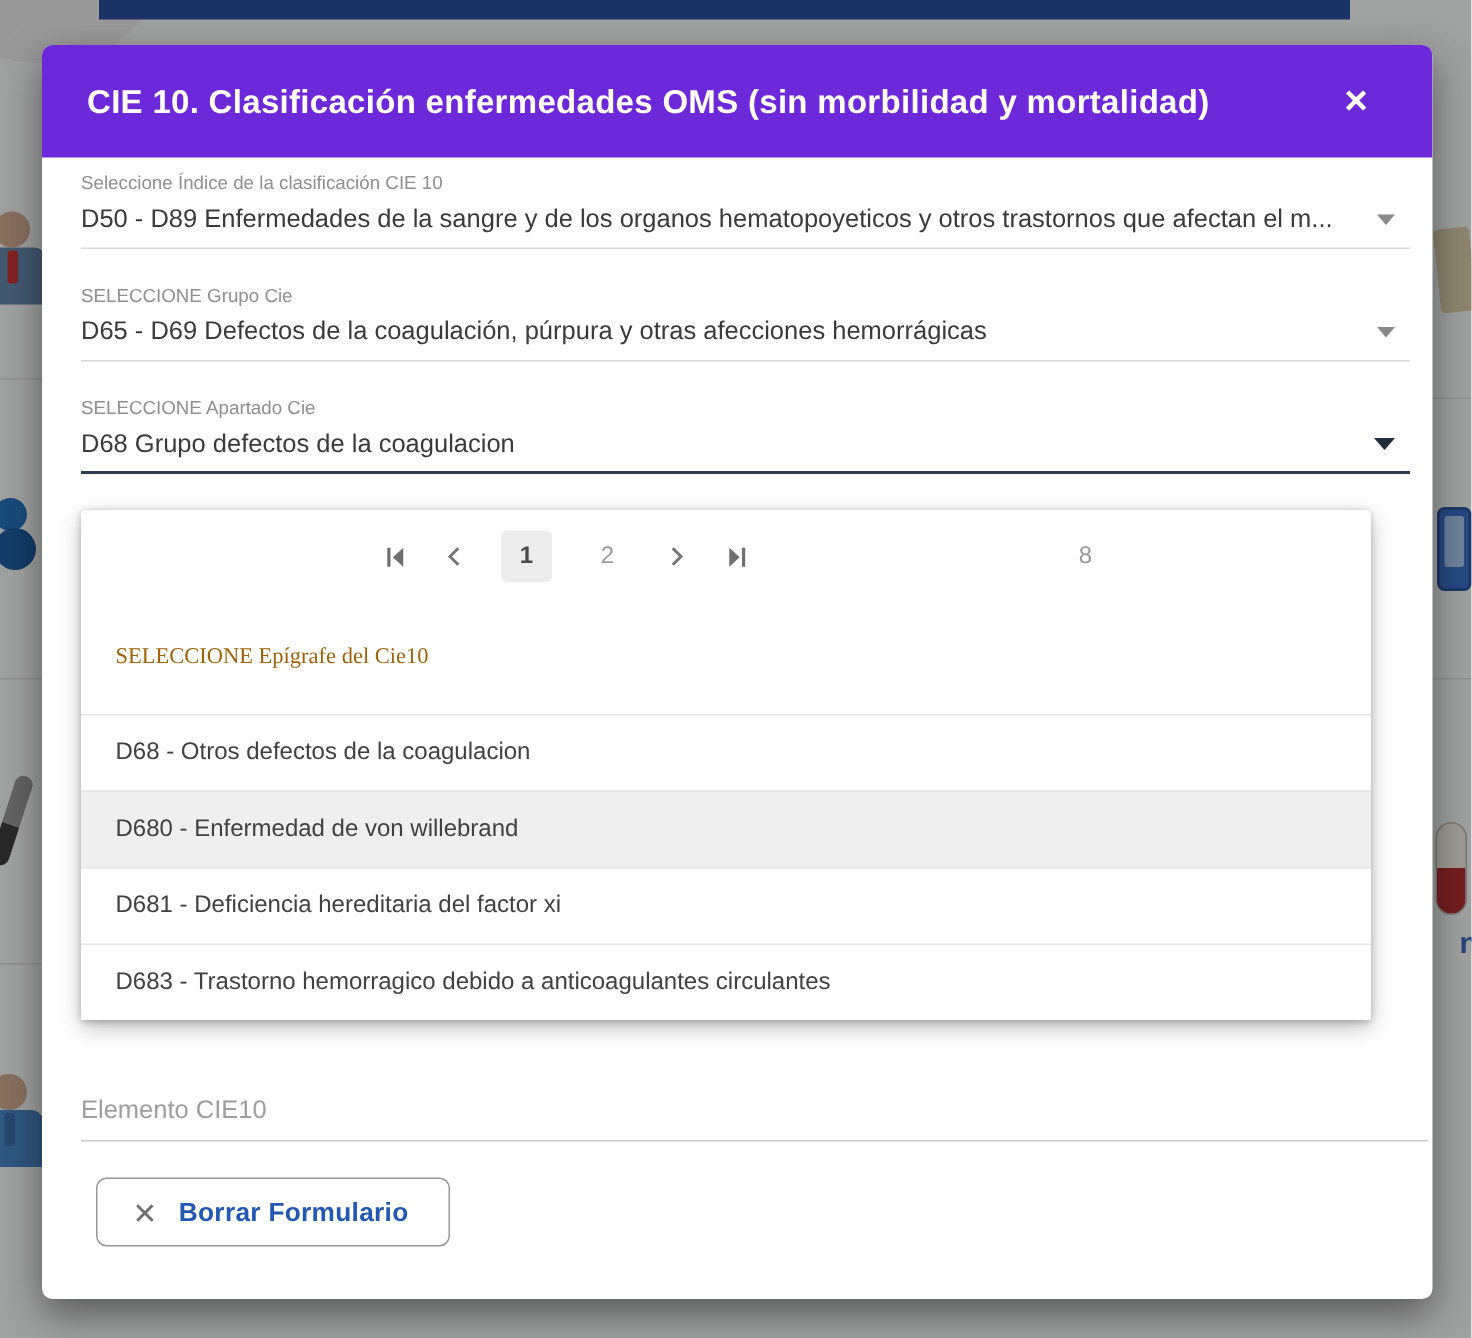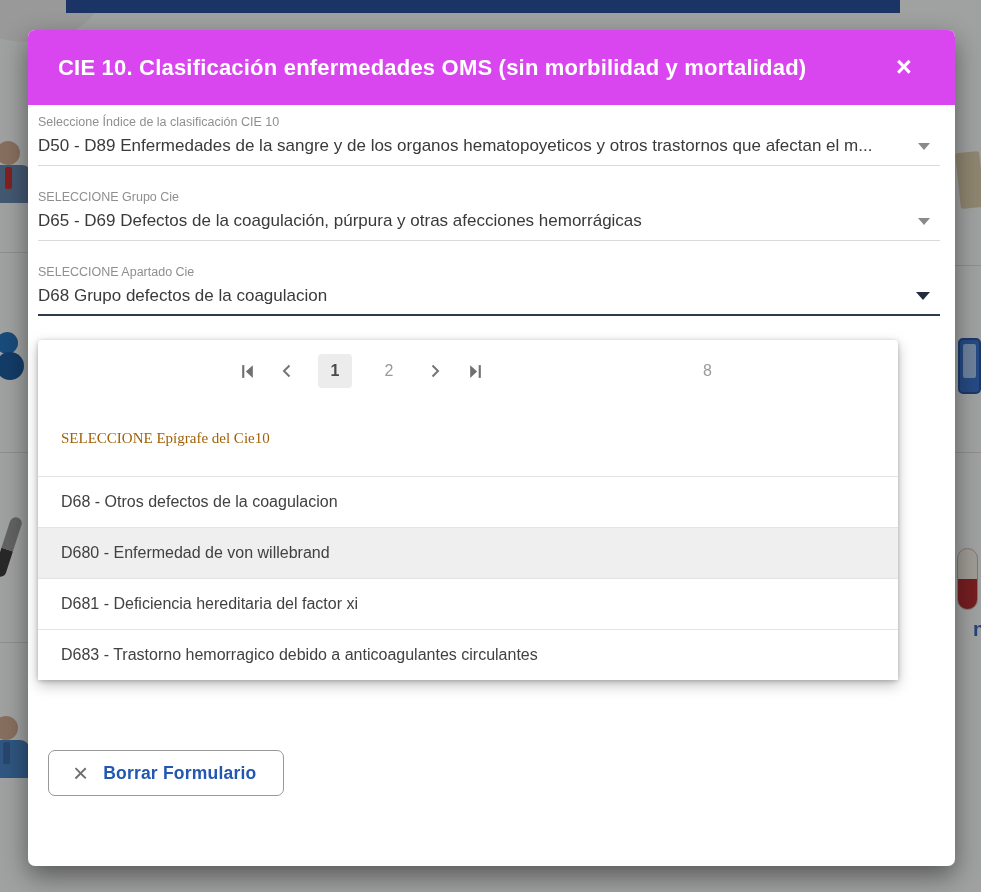--- a/index.html
+++ b/index.html
@@ -33,29 +33,29 @@
   .bg-capsule { position:absolute; width:21px; height:62px; border-radius:11px; background:linear-gradient(#efe9df 0 50%, #ab1f24 50% 100%); border:1px solid #b9b0a2; }
   .overlay { position:absolute; inset:0; background:rgba(30,30,30,0.38); }
 
   
   .modal {
     position:absolute; left:28px; top:30px; width:927px; height:836px;
     background:#ffffff; border-radius:7px; overflow:hidden;
     box-shadow:0 10px 26px rgba(0,0,0,0.45);
   }
   .modal-header {
-    height:75px; background:#d946ef; color:#ffffff;
+    height:75px; background:#6d28d9; color:#ffffff;
     display:flex; align-items:center; padding:0 34px 0 30px;
   }
   .modal-title { flex:1; font-size:22px; font-weight:bold; letter-spacing:0.2px; }
   .close-btn {
     width:34px; height:34px; display:flex; align-items:center; justify-content:center;
     color:#ffffff; font-size:27px; font-weight:bold; cursor:pointer; line-height:1;
   }
-  .modal-body { padding:10px 15px 0 10px; }
+  .modal-body { padding:10px 15px 0 26px; }
 
   
   .field { margin-bottom:24px; }
   .field-label { font-size:12.5px; color:#8f8f8f; margin-bottom:5px; }
   .select-row {
     display:flex; align-items:center; padding:2px 10px 9px 0;
     border-bottom:1px solid #d9d9d9; cursor:pointer;
   }
   .select-value { flex:1; font-size:17px; color:#3a3a3a; white-space:nowrap; overflow:hidden; }
   .caret { width:0; height:0; border-left:6px solid transparent; border-right:6px solid transparent; border-top:7px solid #8a8a8a; }
@@ -210,20 +210,23 @@
 
       <div class="panel-header">SELECCIONE Epígrafe del Cie10</div>
 
       <div class="list-item">D68 - Otros defectos de la coagulacion</div>
       <div class="list-item striped">D680 - Enfermedad de von willebrand</div>
       <div class="list-item">D681 - Deficiencia hereditaria del factor xi</div>
       <div class="list-item">D683 - Trastorno hemorragico debido a anticoagulantes circulantes</div>
     </div>
 
     
+    <div class="elemento-wrap">
+      <input class="elemento-input" type="text" placeholder="Elemento CIE10" style="">
+    </div>
 
     
     <button class="clear-btn">
       <span class="x-icon">×</span>
       <span class="label">Borrar Formulario</span>
     </button>
 
   </div>
 </div>
 

